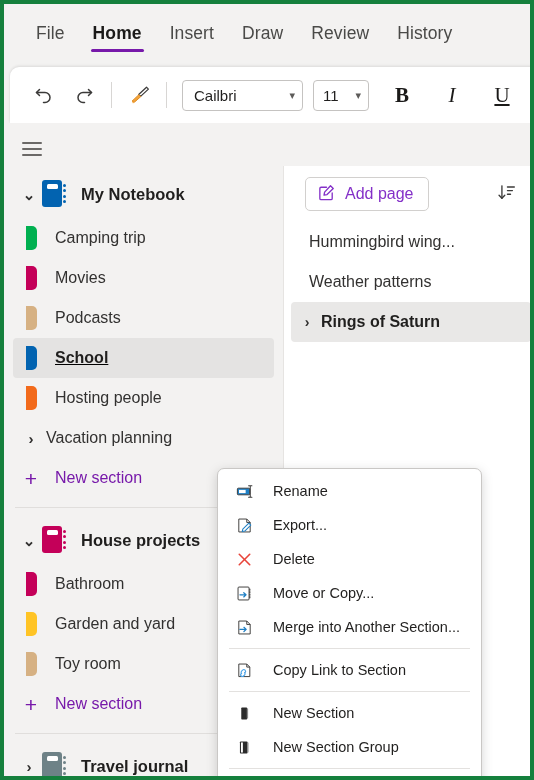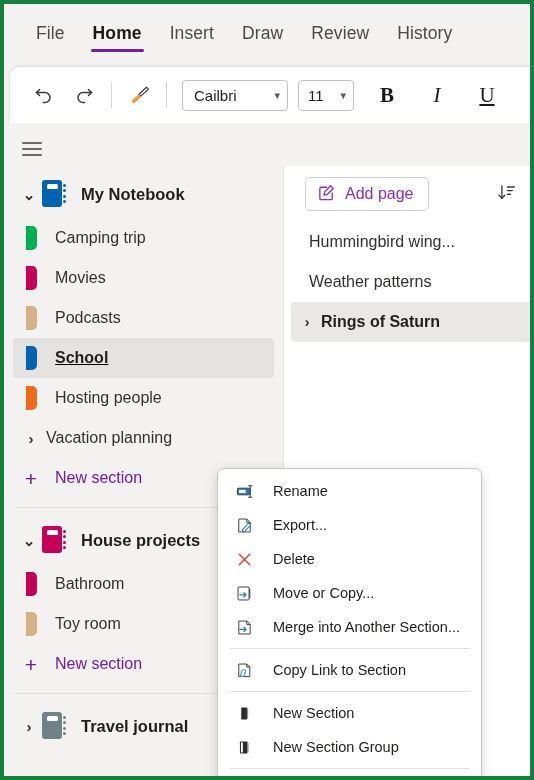--- a/index.html
+++ b/index.html
@@ -65,21 +65,21 @@
 
   .combo {
     display: flex; align-items: center; justify-content: space-between;
     height: 31px;
     border: 1px solid #c5c3c1;
     border-radius: 4px;
     background: #fff;
     padding: 0 7px 0 11px;
     cursor: pointer;
   }
-  .combo.font { width: 106px; margin-left: 8px; }
+  .combo.font { width: 121px; margin-left: 8px; }
   .combo.size { width: 56px; margin-left: 10px; padding-left: 9px; }
   .combo-val { font-size: 15px; color: #201f1e; }
   .chev-sm { color: #5d5b59; font-size: 11px; line-height: 1; margin-left: 4px; }
 
   .fmt-btn {
     width: 38px; height: 38px;
     display: flex; align-items: center; justify-content: center;
     font-size: 21px; color: #1b1a19;
     cursor: pointer;
   }
@@ -398,20 +398,26 @@
       </div>
 
       <div class="sec-row">
         <span class="sec-tab">
             <span style="background:#c40059"></span>
           </span>
         <span class="sec-name">Bathroom</span>
       </div>
       <div class="sec-row">
         <span class="sec-tab">
+            <span style="background:#ffc425"></span>
+          </span>
+        <span class="sec-name">Garden and yard</span>
+      </div>
+      <div class="sec-row">
+        <span class="sec-tab">
             <span style="background:#d6b183"></span>
           </span>
         <span class="sec-name">Toy room</span>
       </div>
       <div class="newsec-row">
         <span class="newsec-plus">+</span>
         <span class="newsec-label">New section</span>
       </div>
 
       <div class="nb-divider"></div>

